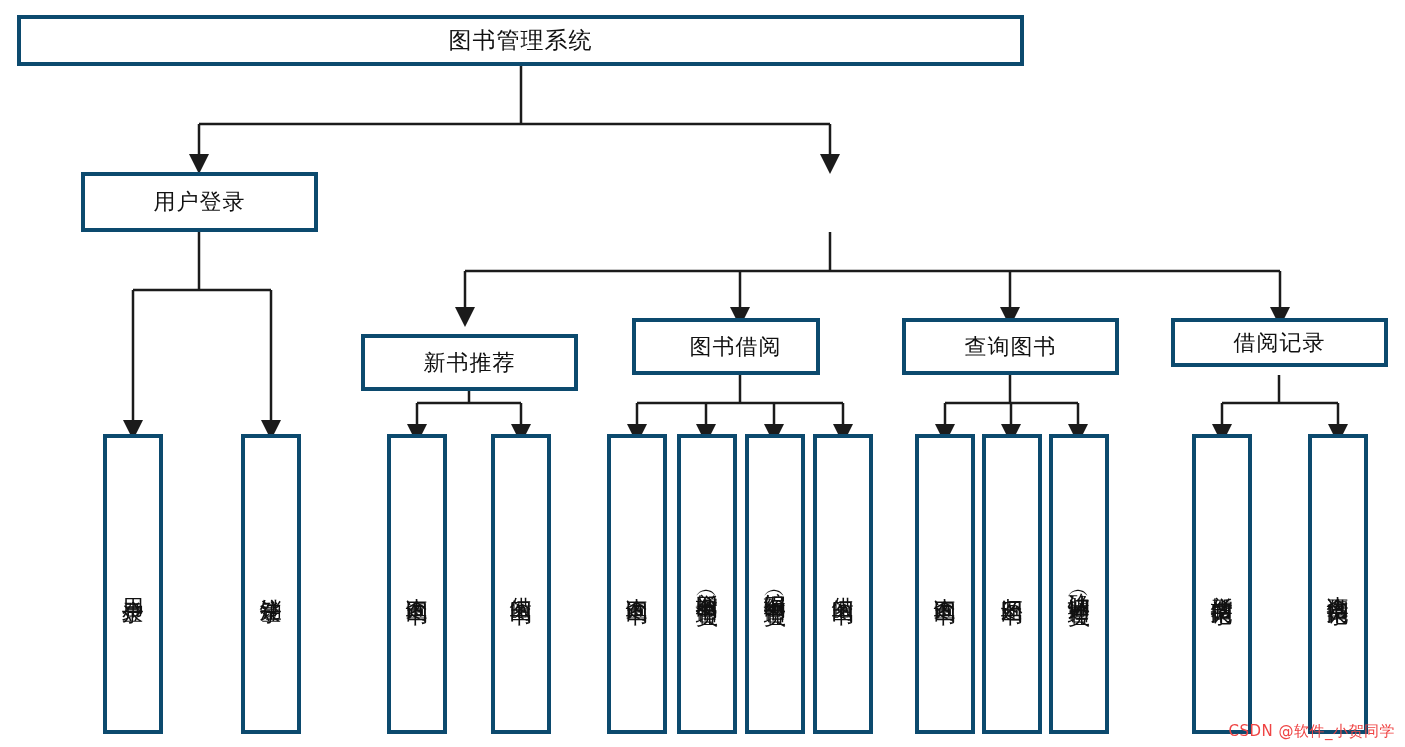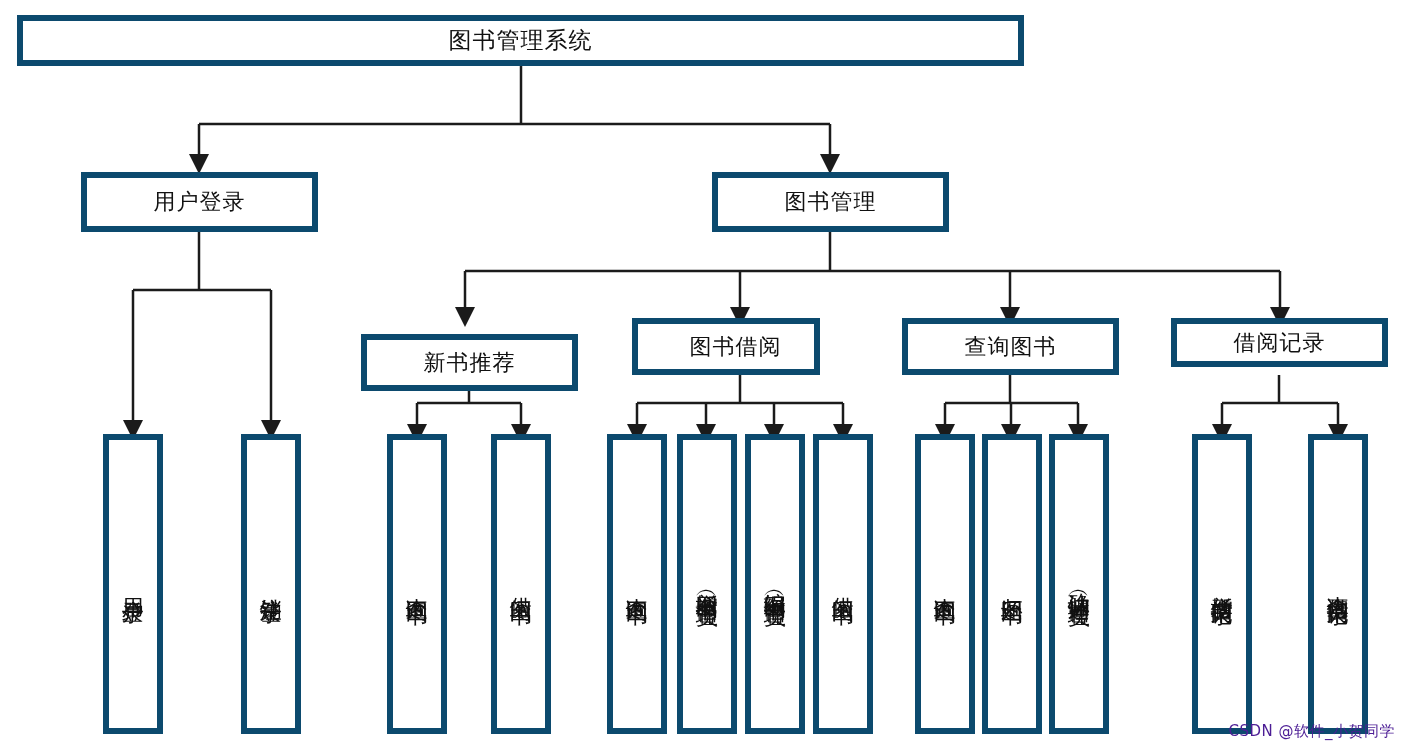--- a/index.html
+++ b/index.html
@@ -19,21 +19,21 @@
     position: absolute;
     left: 0;
     top: 0;
     width: 1405px;
     height: 747px;
     pointer-events: none;
   }
   .node {
     position: absolute;
     box-sizing: border-box;
-    border: 6px solid #0c4a6e;
+    border: 4px solid #0c4a6e;
     background: #ffffff;
     display: flex;
     align-items: center;
     justify-content: center;
     color: #111111;
     font-size: 22px;
     line-height: 1.18;
     letter-spacing: 1px;
     text-align: center;
   }
@@ -51,21 +51,21 @@
     white-space: normal;
     line-height: 1.15;
   }
   .node.root {
     font-size: 23px;
   }
   .watermark {
     position: absolute;
     right: 10px;
     bottom: 6px;
-    color: #4c1d95;
+    color: #ef4444;
     font-size: 15px;
     letter-spacing: 0.5px;
     white-space: nowrap;
   }
 </style>
 </head>
 <body>
 
 <div id="canvas">
 
@@ -120,23 +120,20 @@
   </svg>
 
   <div class="node root" style="left:17px; top:15px; width:1007px; height:51px;">
     <span>图书管理系统</span>
   </div>
 
   <div class="node" style="left:81px; top:172px; width:237px; height:60px;">
     <span>用户登录</span>
   </div>
 
-  <div class="node" style="left:712px; top:172px; width:237px; height:60px;">
-    <span>图书管理</span>
-  </div>
 
   <div class="node" style="left:361px; top:318px; width:217px; height:57px;margin-top:16px;">
     <span>新书推荐</span>
   </div>
 
   <div class="node" style="left:632px; top:318px; width:188px; height:57px;padding-left:19px;">
     <span>图书借阅</span>
   </div>
 
   <div class="node" style="left:902px; top:318px; width:217px; height:57px;">

